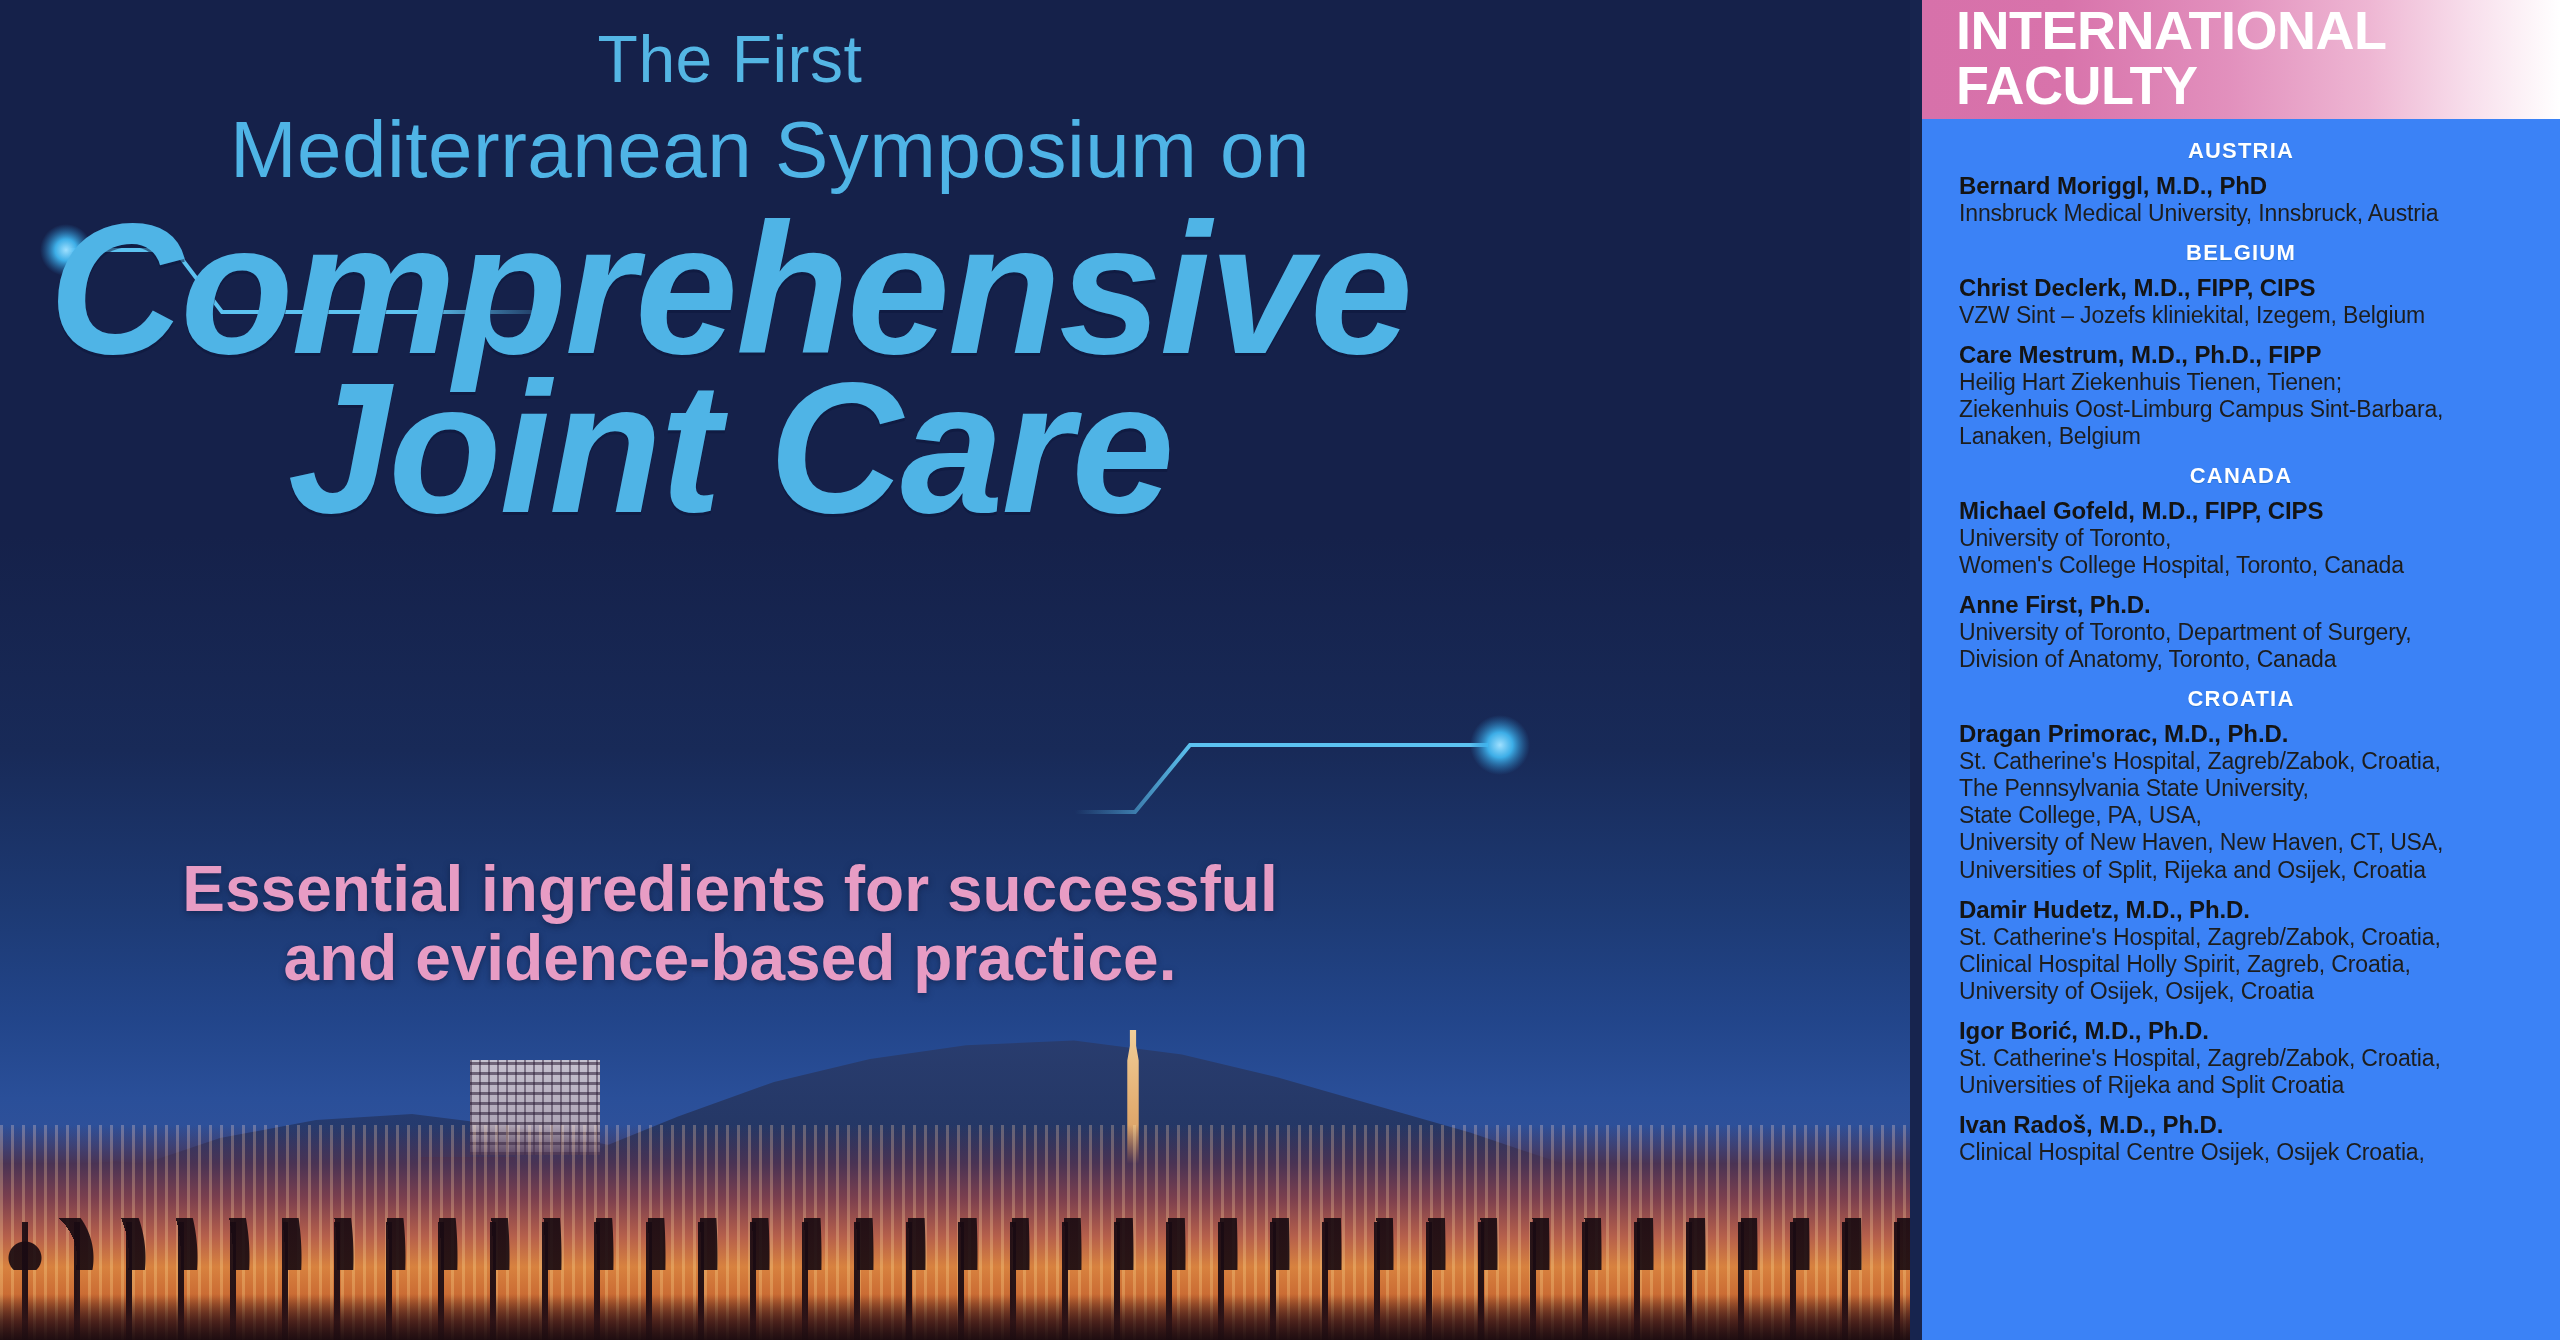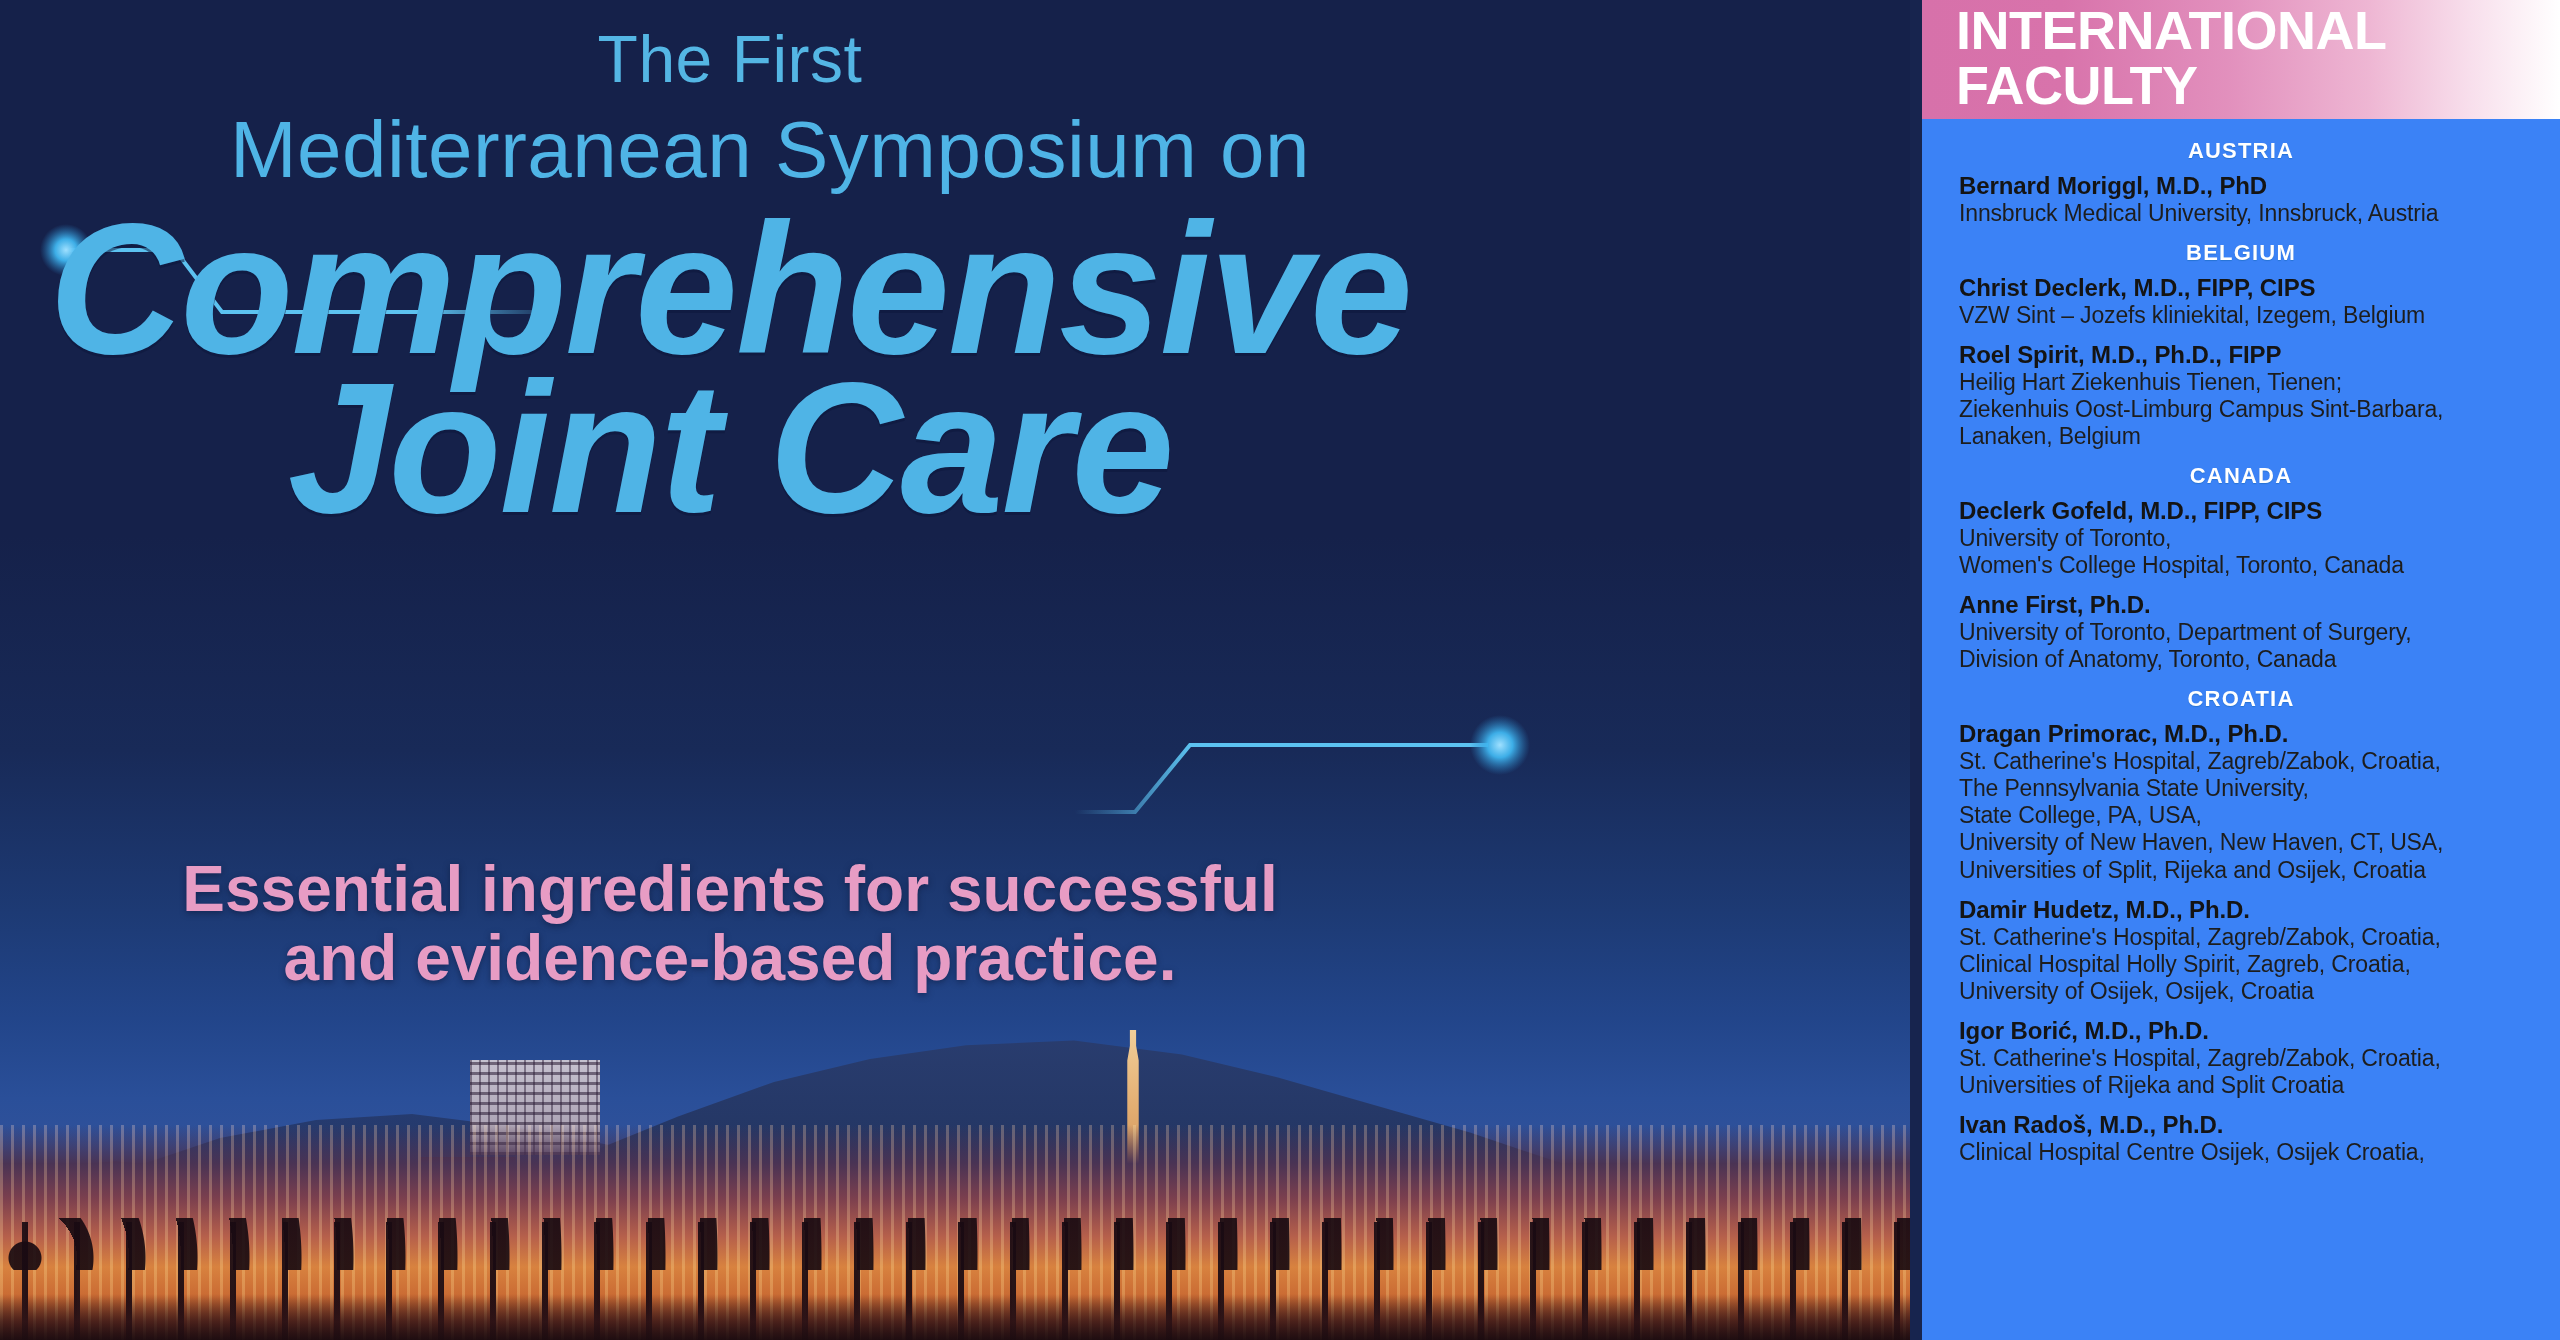--- a/index.html
+++ b/index.html
@@ -269,32 +269,32 @@
         <div class="country-bar">
           <span>BELGIUM</span>
         </div>
         <div class="person">
           <div class="nm">Christ Declerk, M.D., FIPP, CIPS</div>
           <div class="af">
             <div>VZW Sint – Jozefs kliniekital, Izegem, Belgium</div>
           </div>
         </div>
         <div class="person">
-          <div class="nm">Roel Spirit, M.D., Ph.D., FIPP</div>
+          <div class="nm">Care Mestrum, M.D., Ph.D., FIPP</div>
           <div class="af">
             <div>Heilig Hart Ziekenhuis Tienen, Tienen;</div>
             <div>Ziekenhuis Oost-Limburg Campus Sint-Barbara,</div>
             <div>Lanaken, Belgium</div>
           </div>
         </div>
         <div class="country-bar">
           <span>CANADA</span>
         </div>
         <div class="person">
-          <div class="nm">Declerk Gofeld, M.D., FIPP, CIPS</div>
+          <div class="nm">Michael Gofeld, M.D., FIPP, CIPS</div>
           <div class="af">
             <div>University of Toronto,</div>
             <div>Women's College Hospital, Toronto, Canada</div>
           </div>
         </div>
         <div class="person">
           <div class="nm">Anne First, Ph.D.</div>
           <div class="af">
             <div>University of Toronto, Department of Surgery,</div>
             <div>Division of Anatomy, Toronto, Canada</div>

